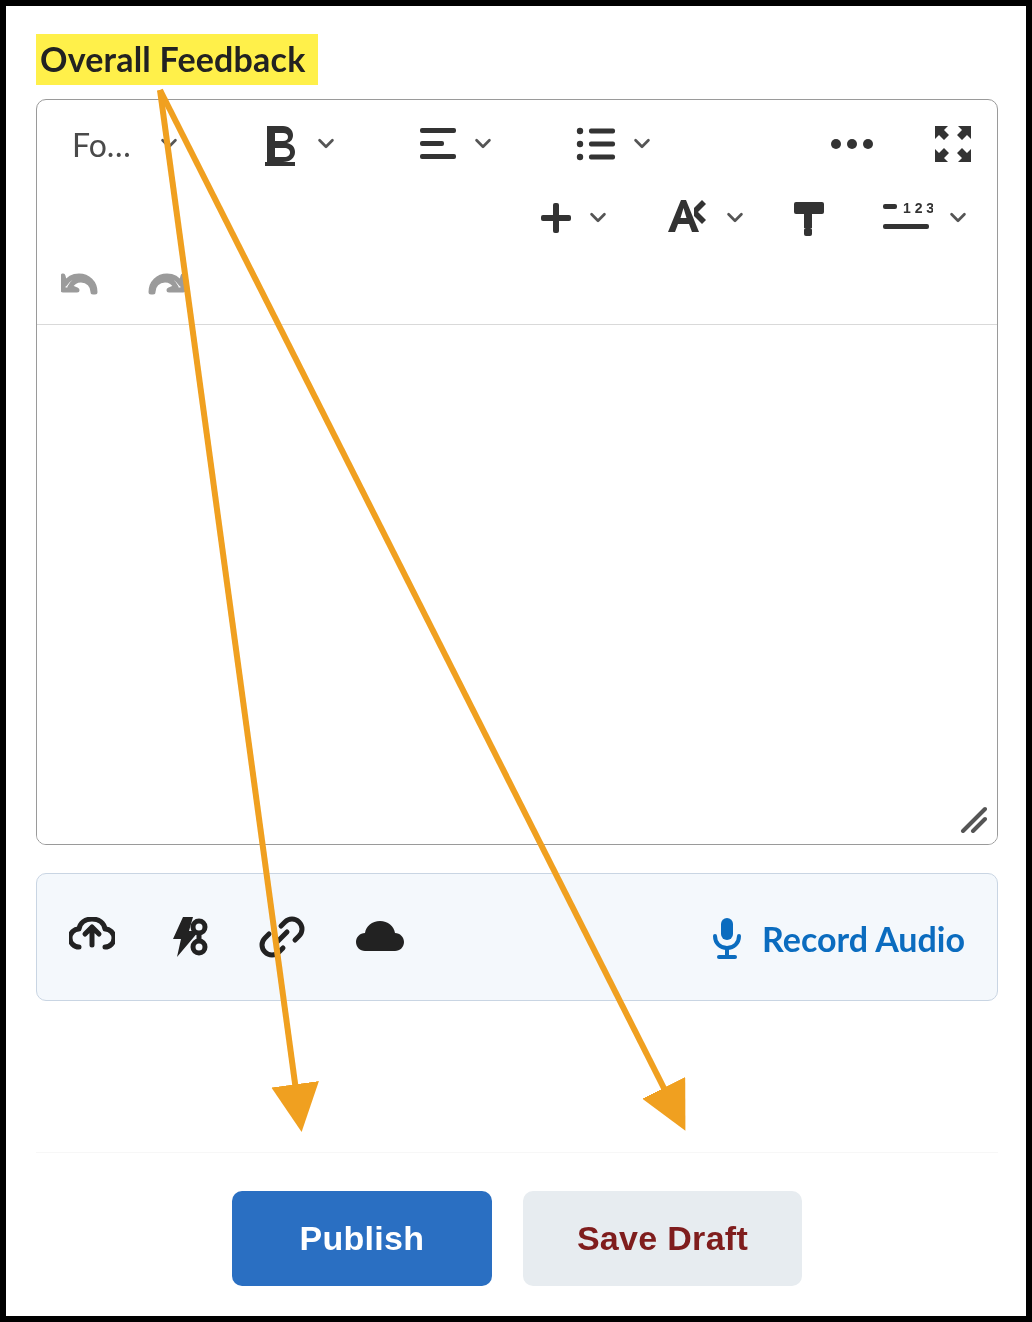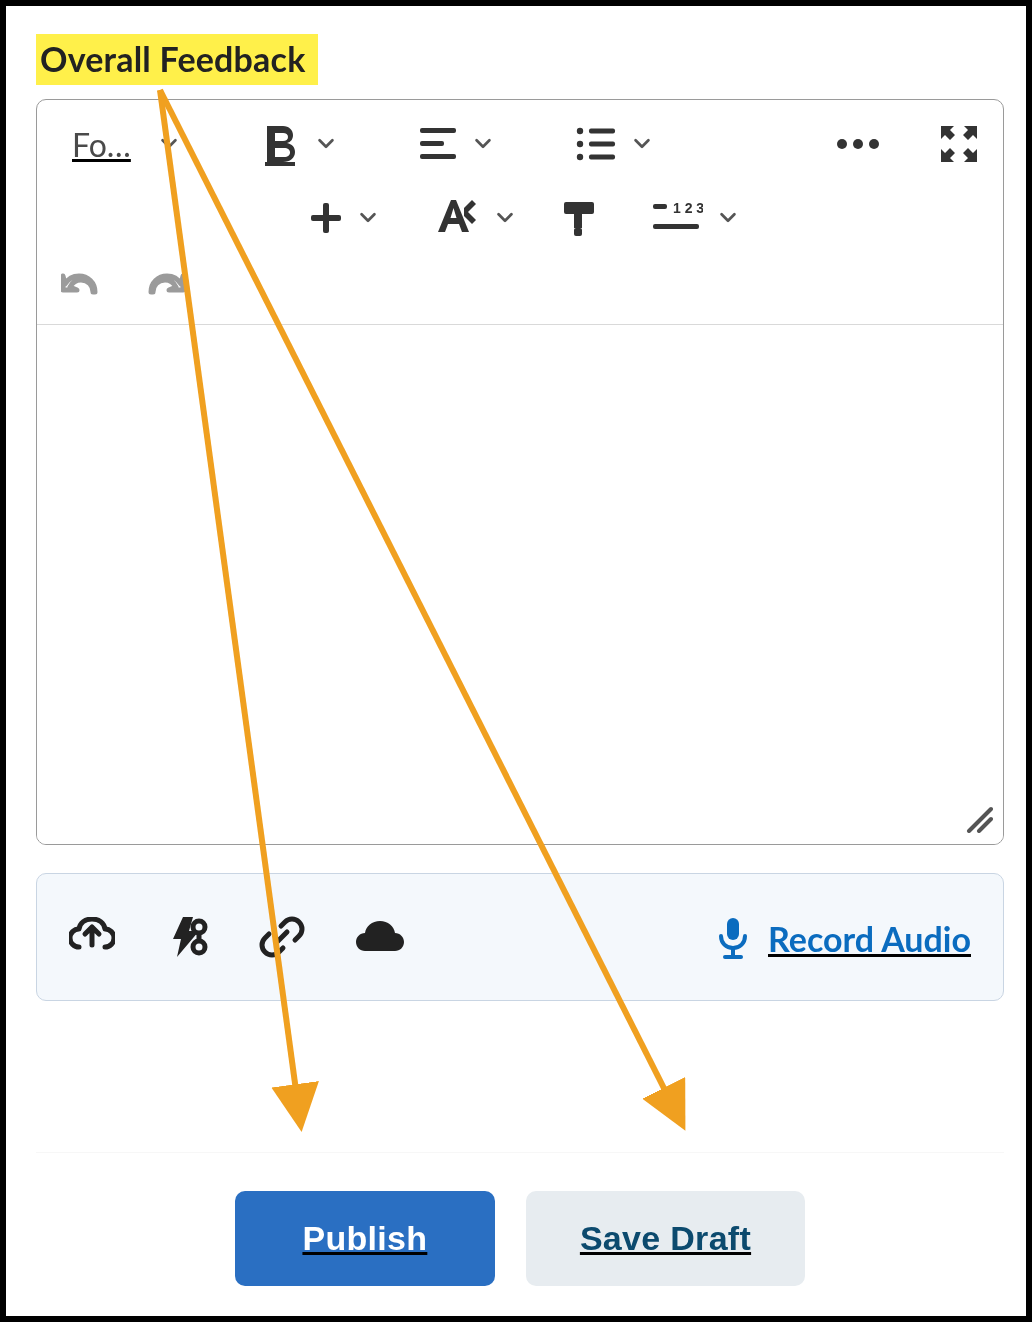--- a/index.html
+++ b/index.html
@@ -8,24 +8,23 @@
     font-family: "Segoe UI", "Lato", "Helvetica Neue", Arial, sans-serif;
     background: #fff;
     width: 1032px;
     height: 1322px;
     position: relative;
   }
   .frame {
     position: absolute;
     inset: 0;
     border: 6px solid #000;
-    padding: 28px 22px 30px 30px;
+    padding: 28px 28px 30px 30px;
     display: flex;
     flex-direction: column;
-    text-decoration: underline;
   }
   .title-wrap { margin-bottom: 14px; }
   .title {
     display: inline-block;
     background: #fff04a;
     color: #222;
     font-size: 34px;
     font-weight: 700;
     padding: 4px 12px 6px 4px;
     letter-spacing: 0.2px;
@@ -55,21 +54,21 @@
     width: 72px;
     overflow: hidden;
     white-space: nowrap;
     text-overflow: ellipsis;
   }
   .caret svg { width: 22px; height: 22px; display: block; }
   .caret { padding: 4px; cursor: pointer; }
   .icon { display: inline-flex; align-items: center; justify-content: center; cursor: pointer; }
   .icon svg { display: block; }
   .spacer { flex: 1; }
-  .row2 { justify-content: center; gap: 40px; }
+  .row2 { justify-content: flex-end; gap: 40px; }
   .row3 { justify-content: flex-start; gap: 44px; }
   .muted svg path, .muted svg { stroke: #9b9b9b; }
   .editorbody {
     flex: 1;
     position: relative;
     background: #fff;
   }
   .resize {
     position: absolute;
     right: 10px;
@@ -102,21 +101,21 @@
     padding: 28px 54px;
     font-size: 34px;
     font-weight: 700;
     cursor: pointer;
     border: none;
     min-width: 260px;
     text-align: center;
     letter-spacing: 0.3px;
   }
   .btn-primary { background: #2a6fc2; color: #fff; }
-  .btn-secondary { background: #e7ecf0; color: #0c4a6e; }
+  .btn-secondary { background: #e7ecf0; color: #7f1d1d; }
   .annot-layer {
     position: absolute;
     inset: 0;
     pointer-events: none;
   }
 </style>
 </head>
 <body>
 
 <div class="frame">

